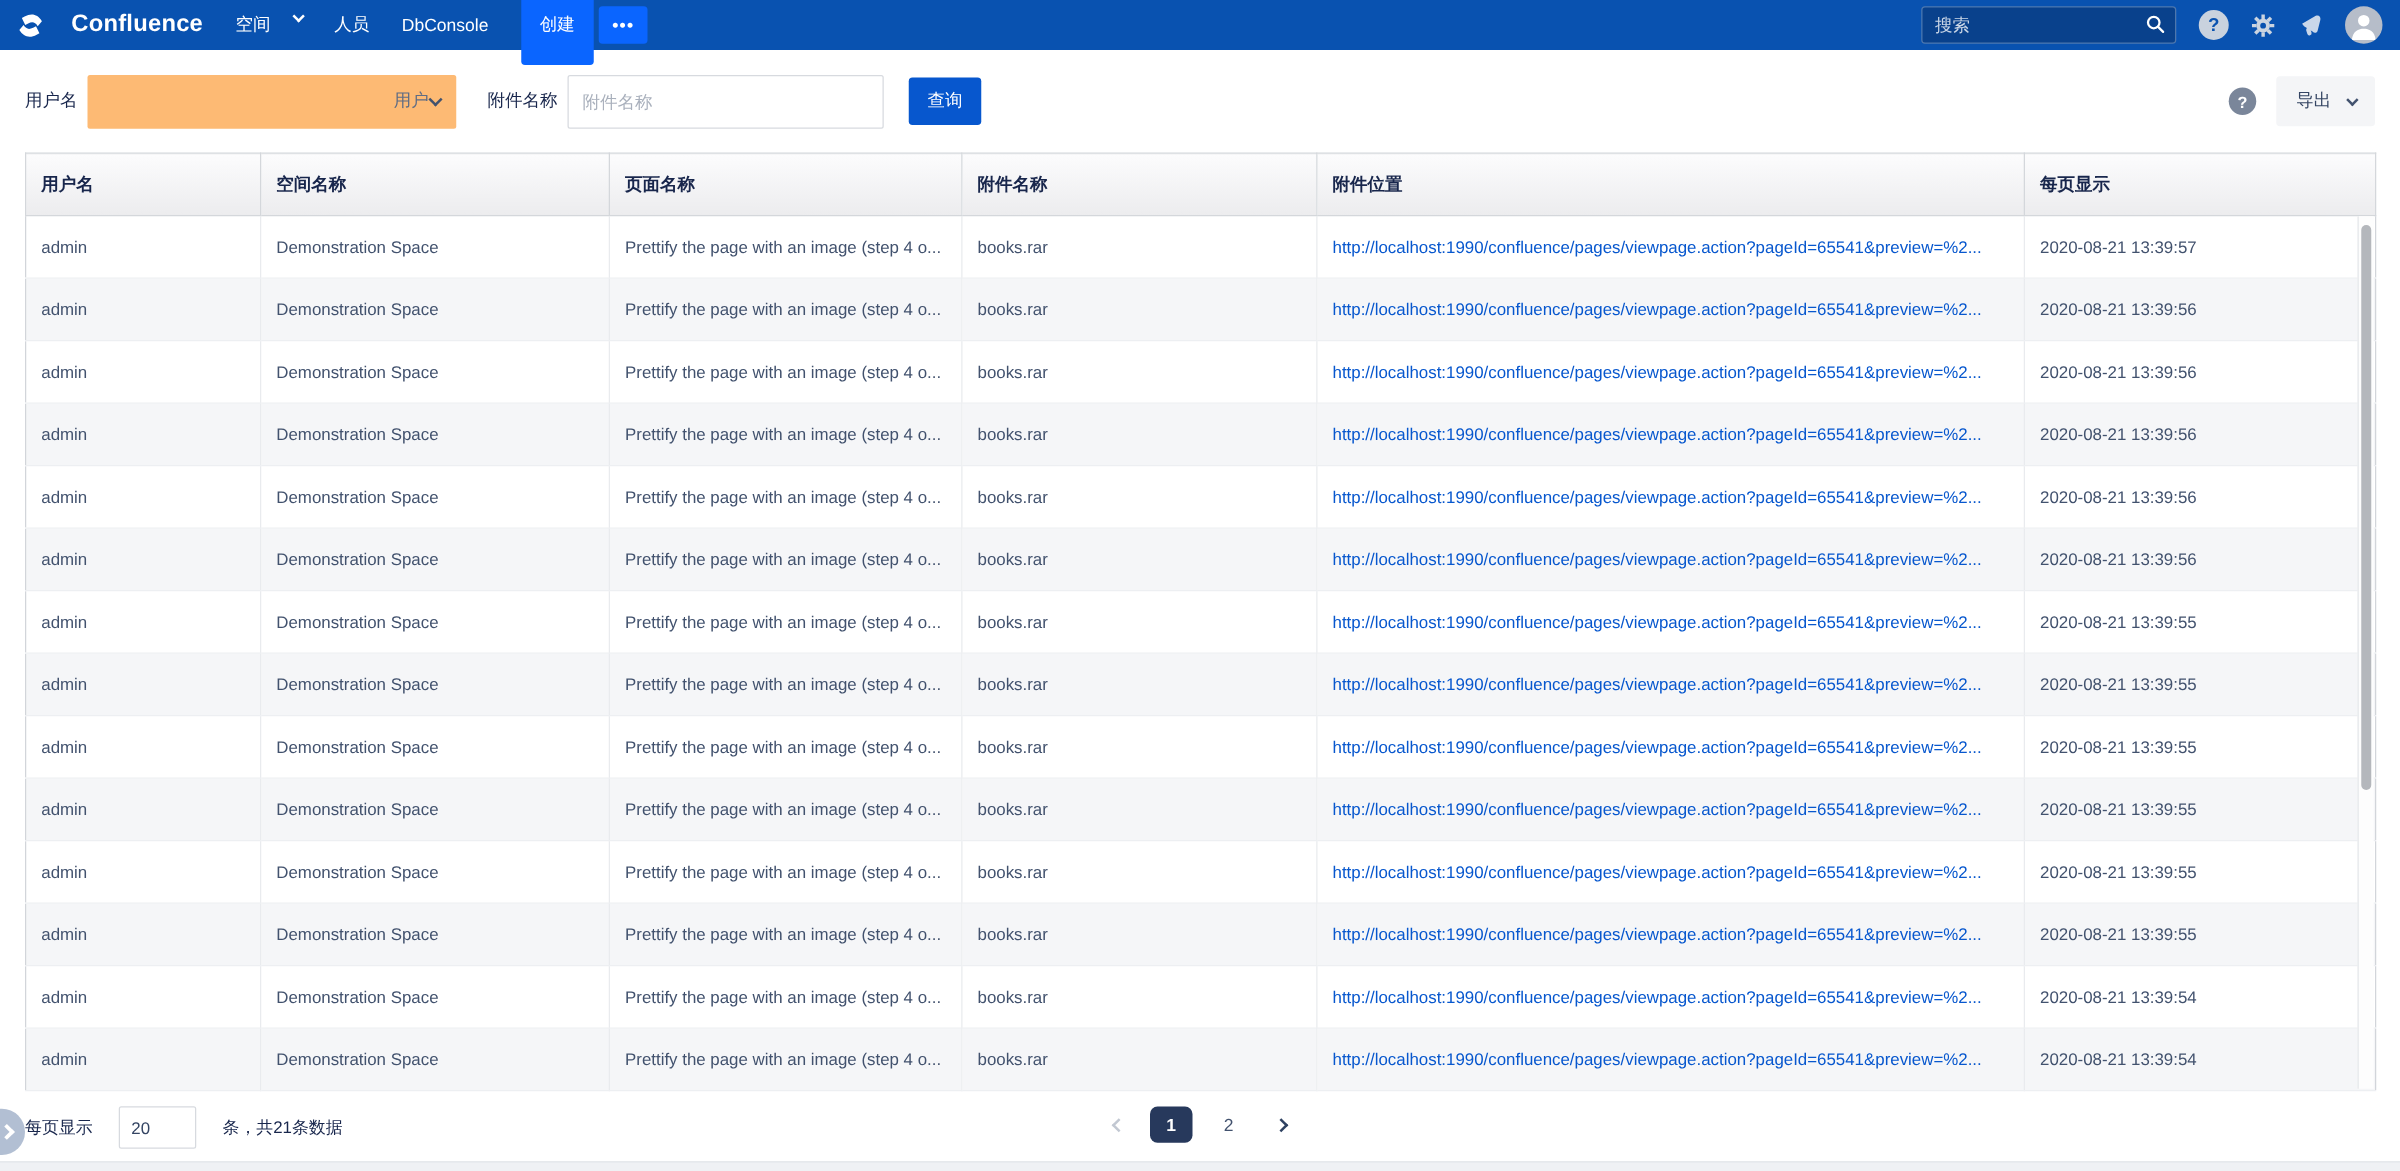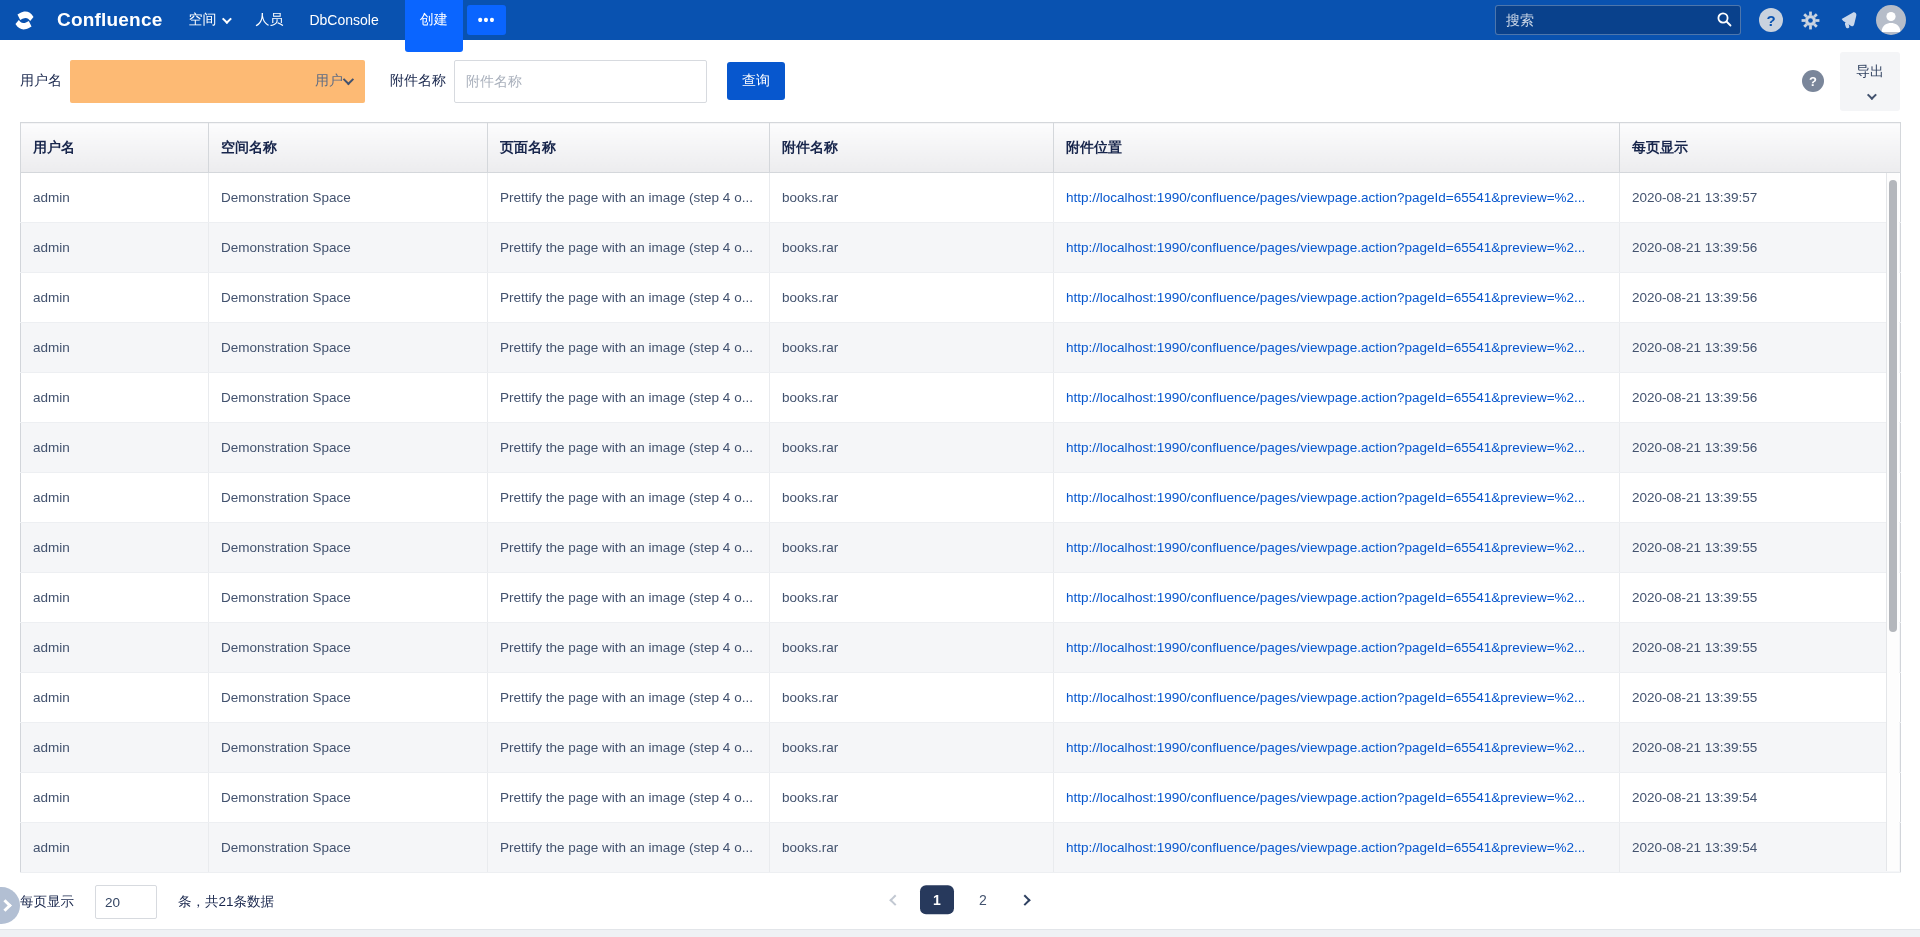--- a/index.html
+++ b/index.html
@@ -10,32 +10,32 @@
   }
 
   
   .navbar {
     height:40px; background:#0952B0; display:flex; align-items:center;
     padding:0 14px; color:#fff;
   }
   .logo { display:flex; align-items:center; gap:22px; cursor:pointer; }
   .logo-text { font-size:19px; font-weight:600; letter-spacing:.2px; }
   .nav-item {
-    display:flex; align-items:center; gap:6px; font-size:14px;
+    display:flex; align-items:flex-start; gap:18px; font-size:14px;
     margin-left:26px; cursor:pointer; white-space:nowrap;
   }
   .chev { display:inline-block; width:7px; height:7px; border-right:2px solid currentColor;
     border-bottom:2px solid currentColor; transform:rotate(45deg) translateY(-2px); }
   .nav-btn {
     margin-left:26px; background:#0A65FF; border:none; color:#fff; font-size:14px;
     padding:23px 15px; border-radius:3px; cursor:pointer; font-family:inherit;
   }
   .nav-btn.more { margin-left:4px; padding:7px 11px; letter-spacing:1px; font-weight:700; }
   .nav-search {
-    margin-left:auto; position:relative; width:246px; height:30px;border-radius:11px;
+    margin-left:auto; position:relative; width:204px; height:30px;border-radius:11px;
   }
   .nav-search input {
     width:100%; height:100%; background:rgba(9,30,66,0.32);
     border:1px solid rgba(255,255,255,0.28); border-radius:3px;
     color:#fff; font-size:14px; padding:0 32px 0 10px; font-family:inherit; outline:none;
   }
   .nav-search input::placeholder { color:rgba(255,255,255,0.78); }
   .nav-search svg { position:absolute; right:8px; top:6px; }
   .nav-icons { display:flex; align-items:center; gap:15px; margin-left:18px; }
   .icon-circle-help {
@@ -68,21 +68,21 @@
     font-size:14px; padding:10px 15px; cursor:pointer; font-family:inherit;
   }
   .filter-right { margin-left:auto; display:flex; align-items:center; gap:16px; }
   .help-gray {
     width:22px; height:22px; border-radius:50%; background:#7A869A; color:#fff;
     font-size:13px; font-weight:700; display:flex; align-items:center; justify-content:center;
     cursor:pointer;
   }
   .export-btn {
     background:#F4F5F7; border:none; border-radius:3px; color:#344563; font-size:14px;
-    padding:11px 16px; display:flex; align-items:center; gap:12px; cursor:pointer; font-family:inherit;flex-direction:column;
+    padding:11px 16px; display:flex; align-items:center; gap:12px; cursor:pointer; font-family:inherit;
   }
   .export-btn .chev { border-color:#42526E; }
 
   
   .table-wrap { position:relative; margin:0 20px; height:750px; }
   table { width:100%; border-collapse:collapse; table-layout:fixed; border:1px solid #D2D5DA; }
   thead th {
     height:50px; background:linear-gradient(#fcfcfd,#ECECEE);
     border:1px solid #D4D7DB; font-size:14px; font-weight:700; color:#18264c;
     text-align:left; padding:0 12px; white-space:nowrap; overflow:hidden;

